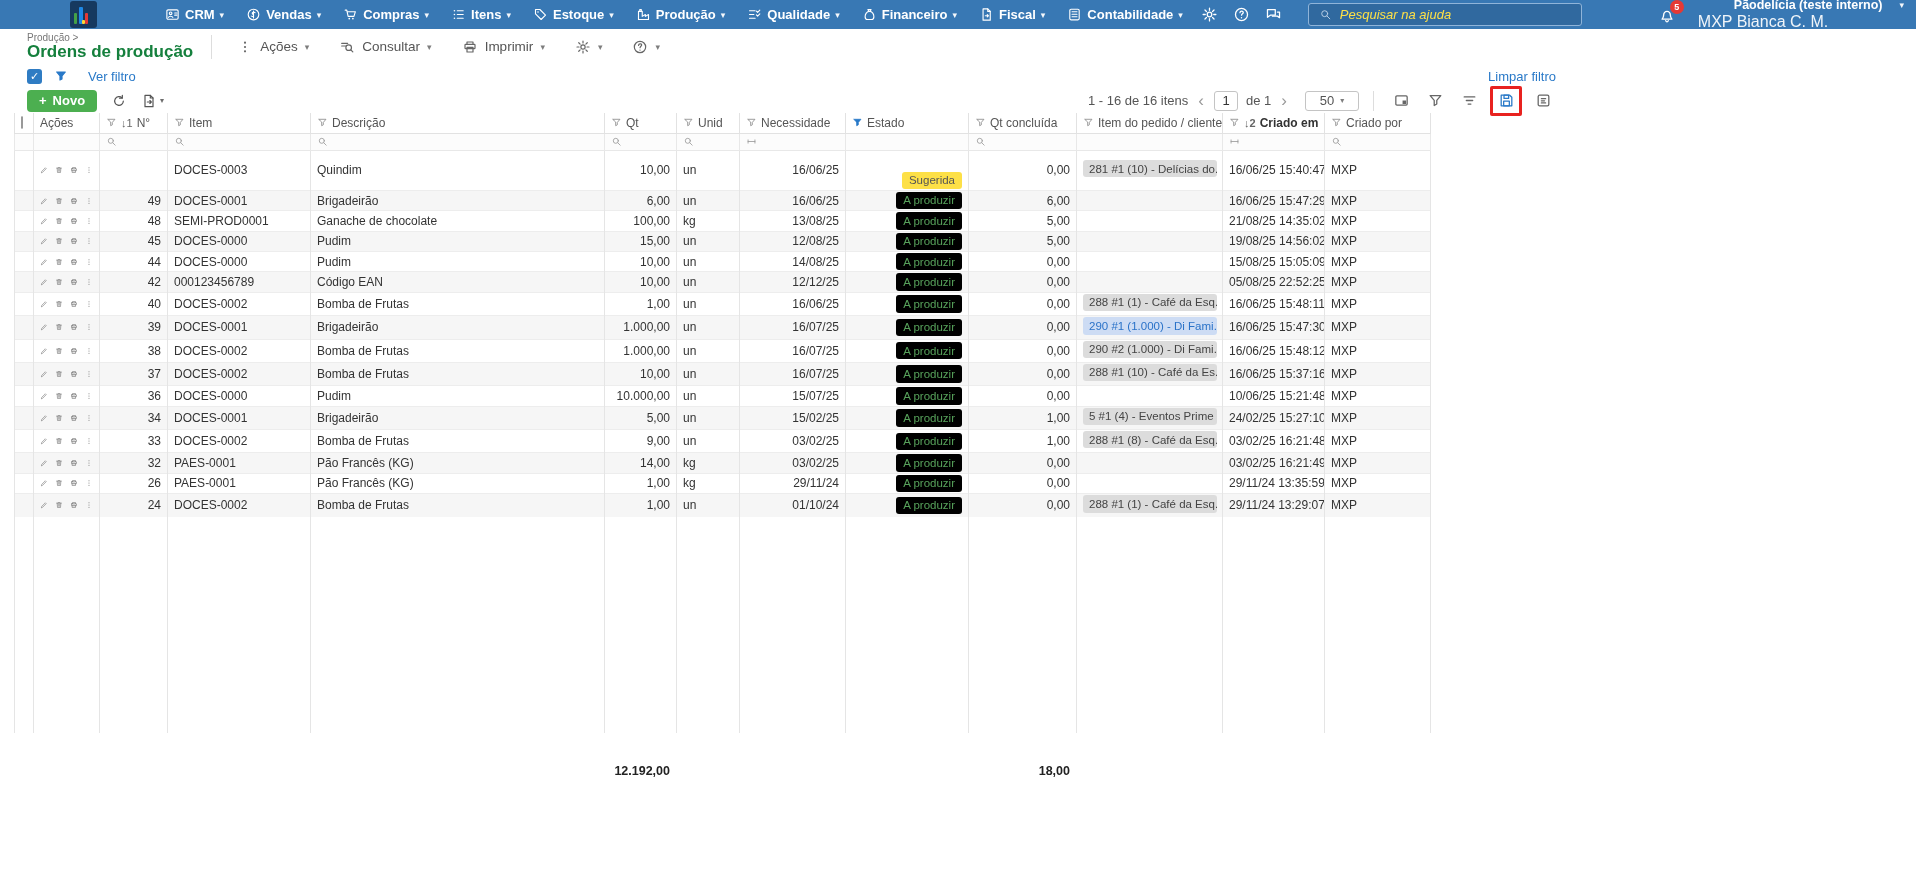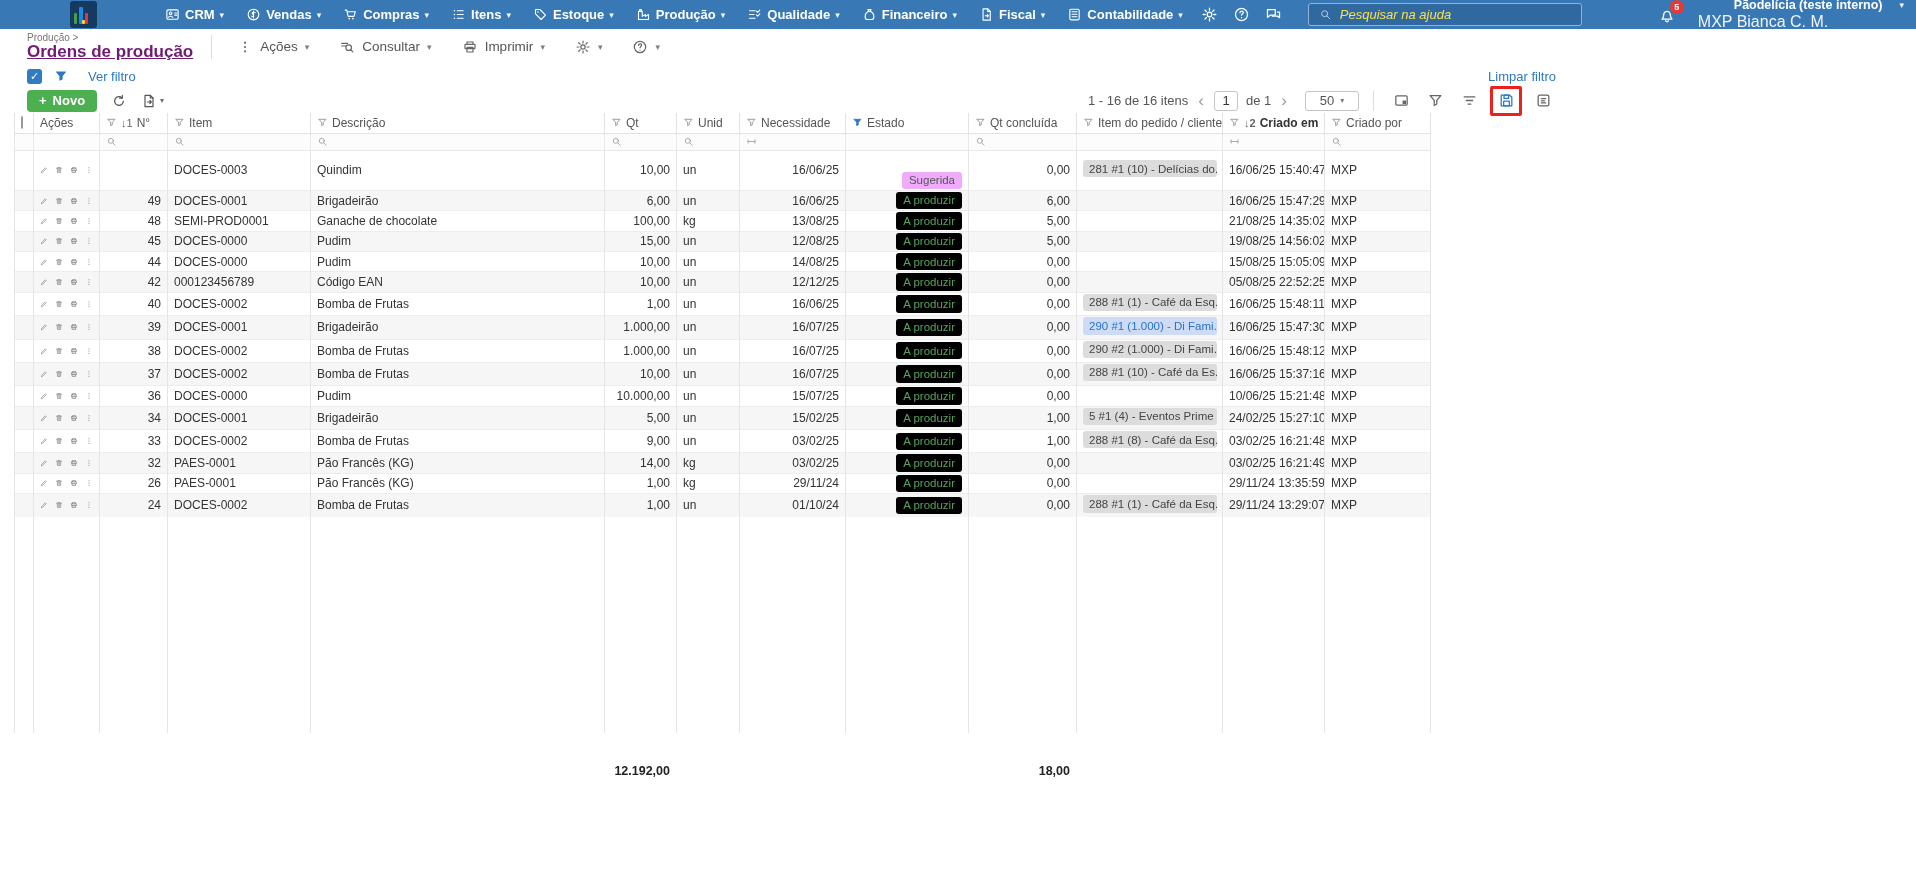--- a/index.html
+++ b/index.html
@@ -28,21 +28,21 @@
   .bellwrap svg{width:18px;height:18px;}
   .badge{position:absolute;top:-6px;right:-8px;background:#e53935;color:#fff;font-size:9px;font-weight:bold;min-width:14px;height:14px;border-radius:8px;display:flex;align-items:center;justify-content:center;padding:0 3px;}
   .userblock{margin-left:22px;margin-right:12px;line-height:1.15;cursor:pointer;}
   .uname{font-size:12.5px;font-weight:bold;display:flex;align-items:center;gap:17px;margin-left:36px;}
   .usub{font-size:16px;opacity:.92;}
 
   
   .pagehead{height:35px;display:flex;align-items:center;}
   .bcrumbs{margin-left:27px;line-height:1.1;}
   .bc{font-size:10px;color:#777;}
-  .ptitle{font-size:17px;font-weight:600;color:#701a75;text-decoration:underline;}
+  .ptitle{font-size:17px;font-weight:600;color:#15803d;}
   .vdiv{width:1px;height:24px;background:#ddd;margin:0 10px 0 18px;}
   .tool-btn{display:flex;align-items:center;gap:7px;color:#555;font-size:13.5px;padding:0 15px;cursor:pointer;white-space:nowrap;}
   .tool-btn svg{width:16px;height:16px;color:#666;}
   .tool-btn .caret{color:#777;}
 
   
   .rowline{width:1556px;}
   .filterline{height:24px;display:flex;align-items:center;padding-left:27px;}
   .cbx{width:15px;height:15px;background:#2f7cc3;border-radius:3px;color:#fff;font-size:11px;display:flex;align-items:center;justify-content:center;cursor:pointer;}
   .funnel-blue{width:14px;height:14px;color:#2979c8;margin-left:12px;}
@@ -75,21 +75,21 @@
   .gridtable th .sortlab{color:#666;font-size:11px;flex:none;}
   .gridtable th.boldlab{color:#333;font-weight:bold;}
   .frow td{height:17px;padding:1px 6px;border:1px solid #e8e8e8;background:#fcfcfc;}
   .frow svg{width:11px;height:11px;color:#999;}
   .gridtable tbody td{height:19px;padding:1px 6px;border-left:1px solid #e5e5e5;border-right:1px solid #e5e5e5;border-top:1px solid #ededed;white-space:nowrap;overflow:hidden;}
   .gridtable tbody tr.datarow:nth-child(even){background:#f6f6f6;}
   td.ar{text-align:right;}
   .actcell{display:flex;align-items:center;gap:7px;color:#777;}
   .actcell svg{width:12px;height:12px;cursor:pointer;}
   .badge-pill{display:inline-block;font-size:11.5px;padding:1.5px 7px;border-radius:3px;line-height:1.25;}
-  .st-gray{background:#f0abfc;color:#555;margin-top:20px;}
+  .st-gray{background:#fde047;color:#555;margin-top:20px;}
   .st-green{background:#000000;color:#57a25b;}
   .chip{display:inline-block;font-size:11.5px;padding:1.5px 6px;border-radius:3px;background:#dcdcdc;color:#444;line-height:1.25;max-width:134px;overflow:hidden;white-space:nowrap;cursor:pointer;}
   .chip-blue{background:#cddcf4;color:#2a72c8;}
   tr.filler td{height:216px;border-top:none;border-left:1px solid #e5e5e5;border-right:1px solid #e5e5e5;background:#fff;}
   .totaltable{margin-top:30px;}
   .totaltable td{padding:1px 6px;font-weight:bold;font-size:12.5px;color:#222;white-space:nowrap;}
 </style>
 </head>
 <body>
 

